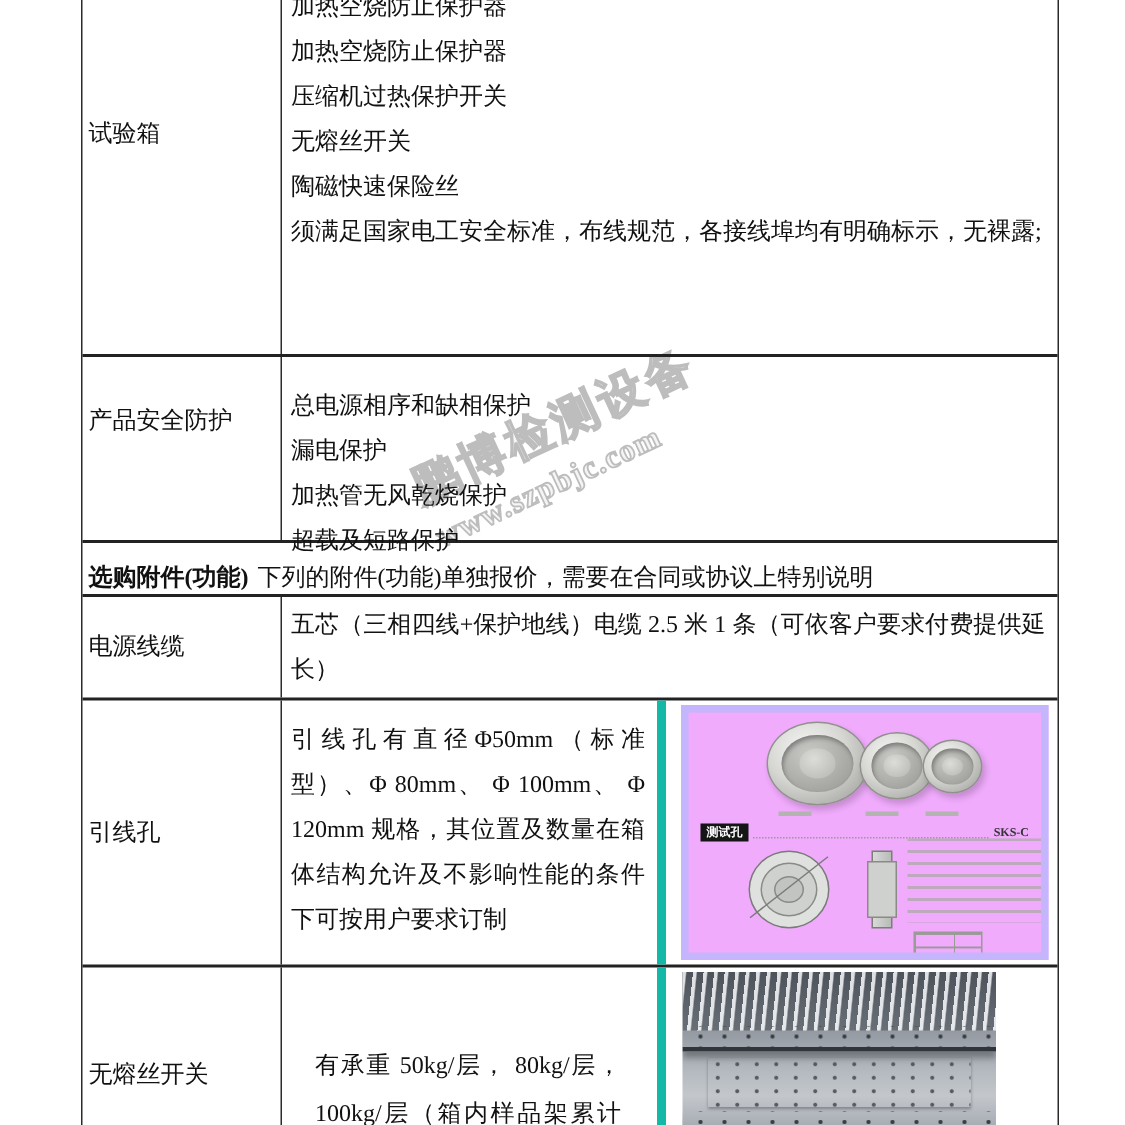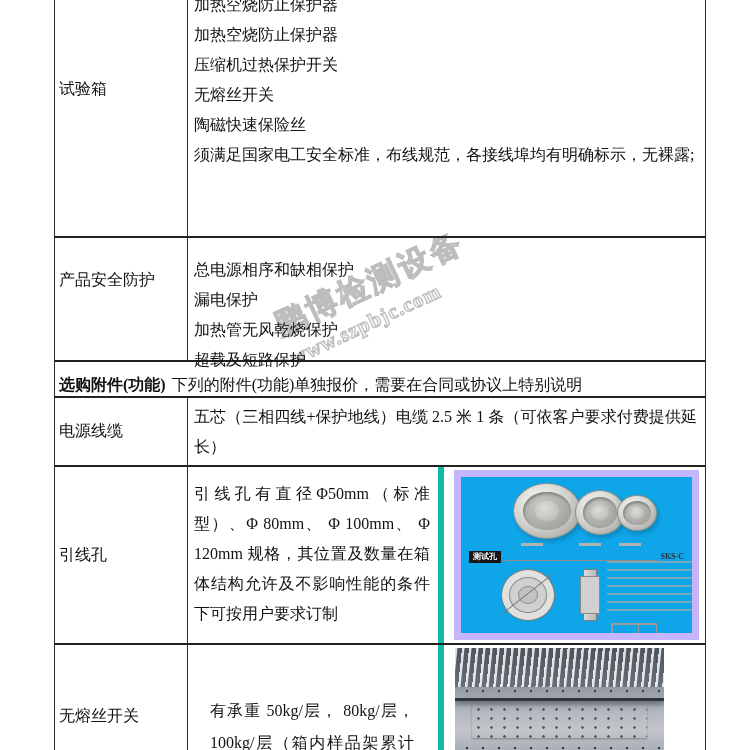--- a/index.html
+++ b/index.html
@@ -30,22 +30,22 @@
   .r1 .c2{padding-top:10px;} .r2 .c2{padding-top:18px;font-family:Liberation Mono, monospace;}
   .r4 .c2{padding-top:4px;}  .r5 .c2{padding-top:12px;}
   .r6 .c2{padding-top:34px;}
   .r4 .c2 p,.r5 .c2 p{margin:0;line-height:30px;text-align:justify;}
   .r6 .c2 p{margin:16px;line-height:32px;text-align:justify;}
   .r3{align-items:flex-end;padding-left:4px;}
   .r3 .ttl{font-weight:bold;}
   .r3 .dsc{margin-left:6px;}
 
   
-  .fig{position:absolute;left:10px;top:3px;right:6px;bottom:3px;background:#0ea5e9;
-       border:7px solid #c4b5fd;overflow:hidden;}
+  .fig{position:absolute;left:10px;top:3px;right:6px;bottom:3px;background:#f0abfc;
+       border:5px solid #c4b5fd;overflow:hidden;}
   .ring{position:absolute;border-radius:50%;border:1px solid #90918d;
         background:radial-gradient(ellipse at 38% 32%,#f6f6f4 0%,#d6d7d3 45%,#aeafab 80%,#9b9c98);
         box-shadow:2px 3px 4px rgba(0,0,0,.18);}
   .ring::before{content:"";position:absolute;inset:14%;border-radius:50%;
         background:radial-gradient(ellipse at 40% 35%,#c9cac6,#a5a6a2 70%,#8f908c);
         box-shadow:inset 1px 2px 3px rgba(0,0,0,.3);}
   .ring::after{content:"";position:absolute;inset:32%;border-radius:50%;
         background:radial-gradient(ellipse at 40% 35%,#dcddd9,#b5b6b2);}
   .ring-lg{left:52px;top:6px;width:66px;height:54px;}
   .ring-md{left:114px;top:13px;width:48px;height:43px;}

